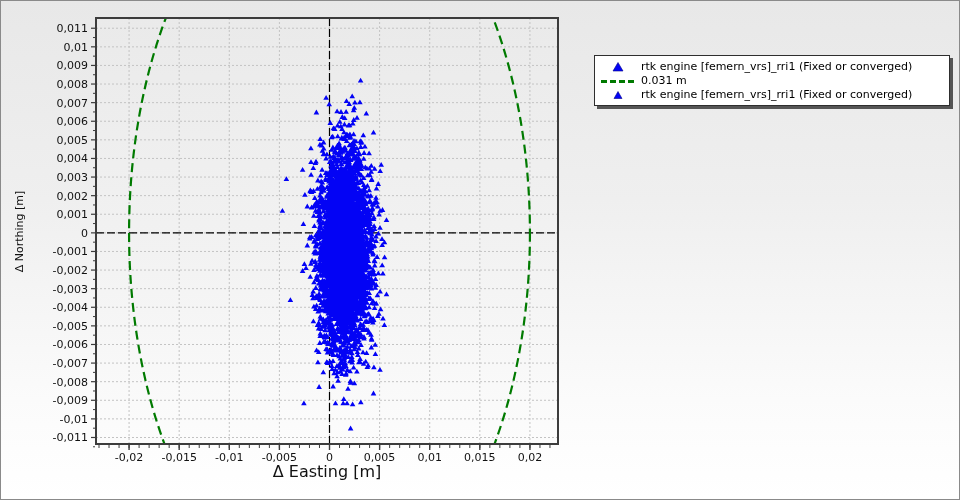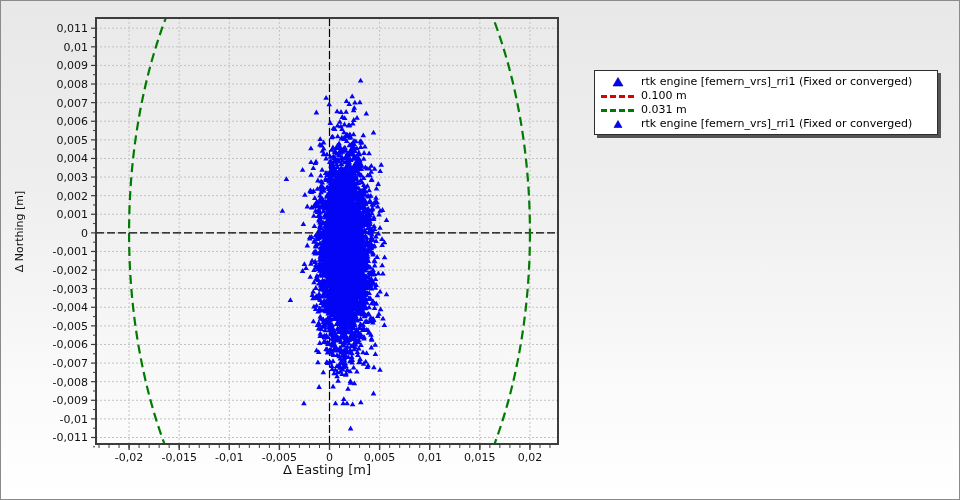--- a/index.html
+++ b/index.html
@@ -7,33 +7,33 @@
     position:relative;
     width:958px;height:498px;
     border:1px solid #8a8a8a;
     background:linear-gradient(180deg,#e8e8e8 0%,#efefef 40%,#fbfbfb 80%,#ffffff 100%);
     font-family:"DejaVu Sans","Liberation Sans",sans-serif;
     overflow:hidden;
   }
   svg text{font-family:"DejaVu Sans","Liberation Sans",sans-serif;}
   .xlabel{
     position:absolute;left:95px;top:461px;width:462px;
-    text-align:center;font-size:13px;color:#111;
+    text-align:center;font-size:16px;color:#111;
   }
   .ylabel{
     position:absolute;left:-62px;top:224px;width:160px;
     transform:rotate(-90deg);
     text-align:center;font-size:11px;color:#111;
   }
   .legend{
-    position:absolute;left:593px;top:69px;width:342px;
+    position:absolute;left:593px;top:54px;width:342px;
     background:#ffffff;
     border:1px solid #2e2e2e;
     box-shadow:3px 3px 0 #555555;
-    padding:4px 0 3px 0;
+    padding:4px 12px 3px 0;
   }
   .legend-row{display:flex;align-items:center;height:14px;}
   .lg-marker{width:46px;display:flex;justify-content:center;align-items:center;flex:0 0 46px;}
   .lg-dash{width:34px;height:3px;}
   .lg-label{font-size:11px;color:#000;white-space:nowrap;line-height:14px;}
 </style>
 </head>
 <body>
 
 <div class="canvas">
@@ -239,26 +239,20 @@
     <div class="legend-row">
       <span class="lg-marker">
         <svg width="12" height="10">
             <polygon points="6,0.5 11,9 1,9" fill="#0303f5" stroke="#00008a" stroke-width="0.6"></polygon>
           </svg>
       </span>
       <span class="lg-label">rtk engine [femern_vrs]_rri1 (Fixed or converged)</span>
     </div>
     <div class="legend-row">
       <span class="lg-marker">
-        <span class="lg-dash" style="background: repeating-linear-gradient(90deg, rgb(221, 0, 0) 0px, rgb(221, 0, 0) 6px, transparent 6px, transparent 9px);"></span>
-      </span>
-      <span class="lg-label">0.100 m</span>
-    </div>
-    <div class="legend-row">
-      <span class="lg-marker">
         <span class="lg-dash" style="background: repeating-linear-gradient(90deg, rgb(0, 122, 0) 0px, rgb(0, 122, 0) 6px, transparent 6px, transparent 9px);"></span>
       </span>
       <span class="lg-label">0.031 m</span>
     </div>
     <div class="legend-row">
       <span class="lg-marker">
         <svg width="10" height="8">
             <polygon points="5,0.5 9,7.5 1,7.5" fill="#0303f5" stroke="#00008a" stroke-width="0.6"></polygon>
           </svg>
       </span>

